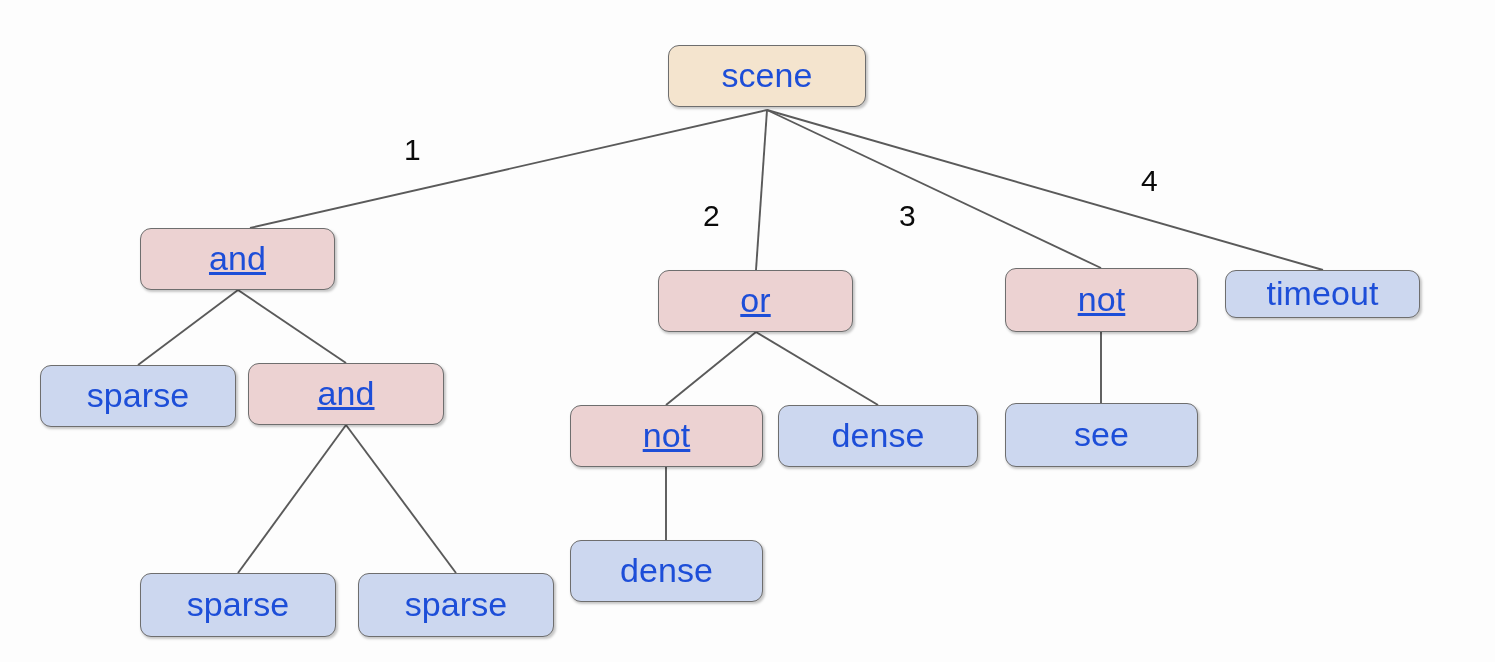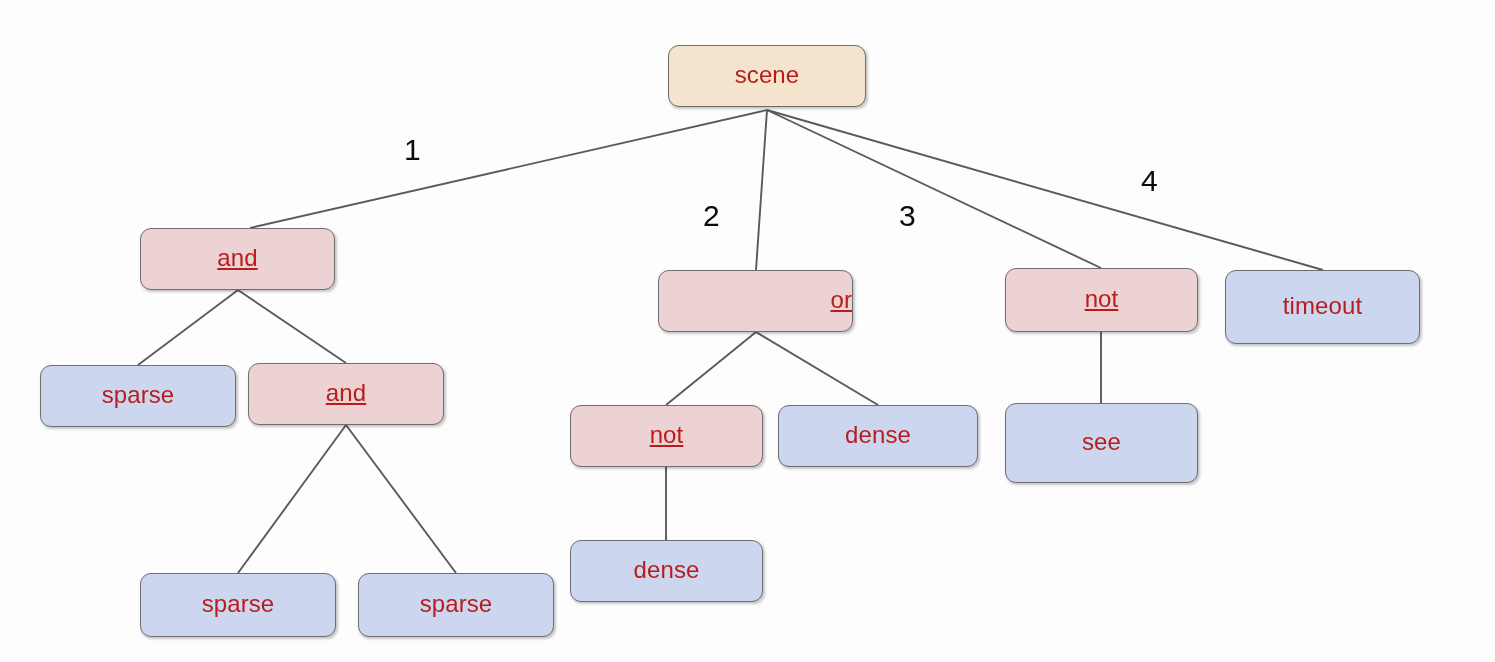--- a/index.html
+++ b/index.html
@@ -25,22 +25,22 @@
     height: 662px;
   }
   .node {
     position: absolute;
     box-sizing: border-box;
     display: flex;
     align-items: center;
     justify-content: center;
     border: 1.6px solid #6e6e6e;
     border-radius: 11px;
-    font-size: 24px;
-    color: #b91c1c;
+    font-size: 34px;
+    color: #1d4ed8;
     line-height: 1;
     letter-spacing: 0.1px;
     box-shadow: 1.5px 2px 2.5px rgba(0,0,0,0.22);
     z-index: 2;
   }
   .node-label {
     display: block;
     transform: translateY(-1px);
   }
   .fill-beige { background: #f4e4ce; }
@@ -74,42 +74,42 @@
       <line x1="666" y1="467" x2="666" y2="540" stroke="#5a5a5a" stroke-width="1.9"></line>
       <line x1="1101" y1="332" x2="1101" y2="403" stroke="#5a5a5a" stroke-width="1.9"></line>
     </svg>
   <div id="node-layer">
       <div class="node fill-beige" style="left: 668px; top: 45px; width: 198px; height: 62px;">
         <span class="node-label">scene</span>
       </div>
       <div class="node fill-pink" style="left: 140px; top: 228px; width: 195px; height: 62px;">
         <span class="node-label">and</span>
       </div>
-      <div class="node fill-pink" style="left: 658px; top: 270px; width: 195px; height: 62px; justify-content: flex-end;">
+      <div class="node fill-pink" style="left: 658px; top: 270px; width: 195px; height: 62px;">
         <span class="node-label">or</span>
       </div>
       <div class="node fill-pink" style="left: 1005px; top: 268px; width: 193px; height: 64px;">
         <span class="node-label">not</span>
       </div>
-      <div class="node fill-blue" style="left: 1225px; top: 270px; width: 195px; height: 74px;">
+      <div class="node fill-blue" style="left: 1225px; top: 270px; width: 195px; height: 48px;">
         <span class="node-label">timeout</span>
       </div>
       <div class="node fill-blue" style="left: 40px; top: 365px; width: 196px; height: 62px;">
         <span class="node-label">sparse</span>
       </div>
       <div class="node fill-pink" style="left: 248px; top: 363px; width: 196px; height: 62px;">
         <span class="node-label">and</span>
       </div>
       <div class="node fill-pink" style="left: 570px; top: 405px; width: 193px; height: 62px;">
         <span class="node-label">not</span>
       </div>
       <div class="node fill-blue" style="left: 778px; top: 405px; width: 200px; height: 62px;">
         <span class="node-label">dense</span>
       </div>
-      <div class="node fill-blue" style="left: 1005px; top: 403px; width: 193px; height: 80px; align-items: center;">
+      <div class="node fill-blue" style="left: 1005px; top: 403px; width: 193px; height: 64px; align-items: center;">
         <span class="node-label">see</span>
       </div>
       <div class="node fill-blue" style="left: 570px; top: 540px; width: 193px; height: 62px;">
         <span class="node-label">dense</span>
       </div>
       <div class="node fill-blue" style="left: 140px; top: 573px; width: 196px; height: 64px;">
         <span class="node-label">sparse</span>
       </div>
       <div class="node fill-blue" style="left: 358px; top: 573px; width: 196px; height: 64px;">
         <span class="node-label">sparse</span>

